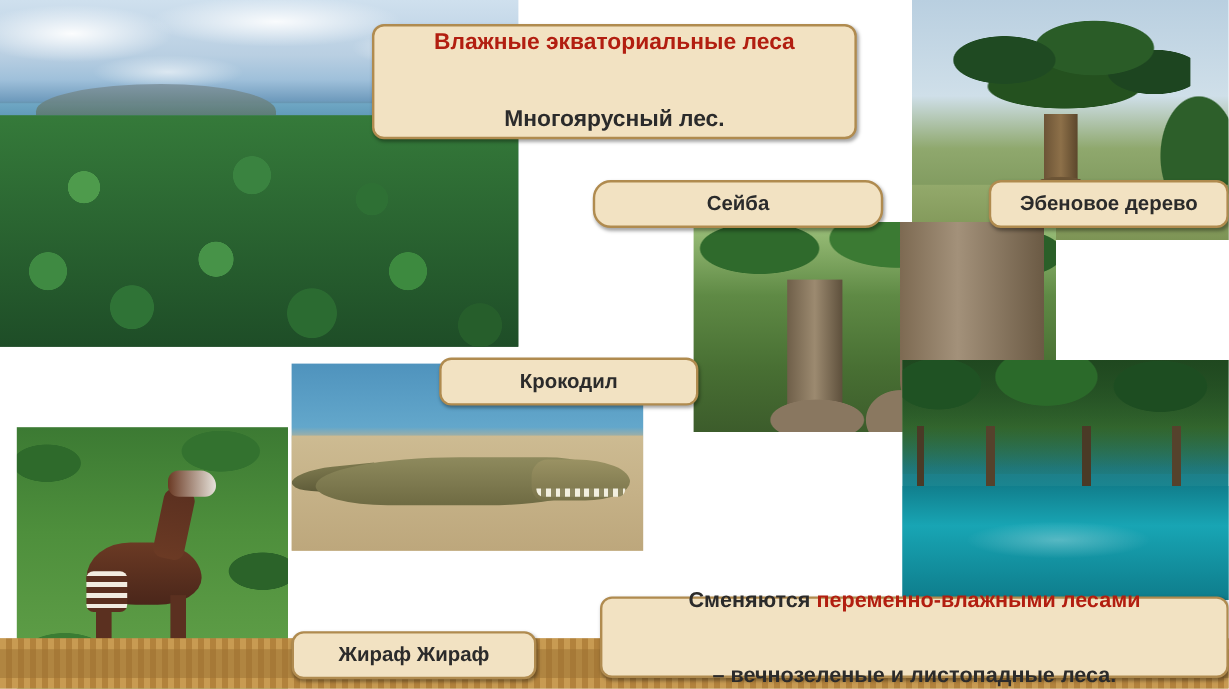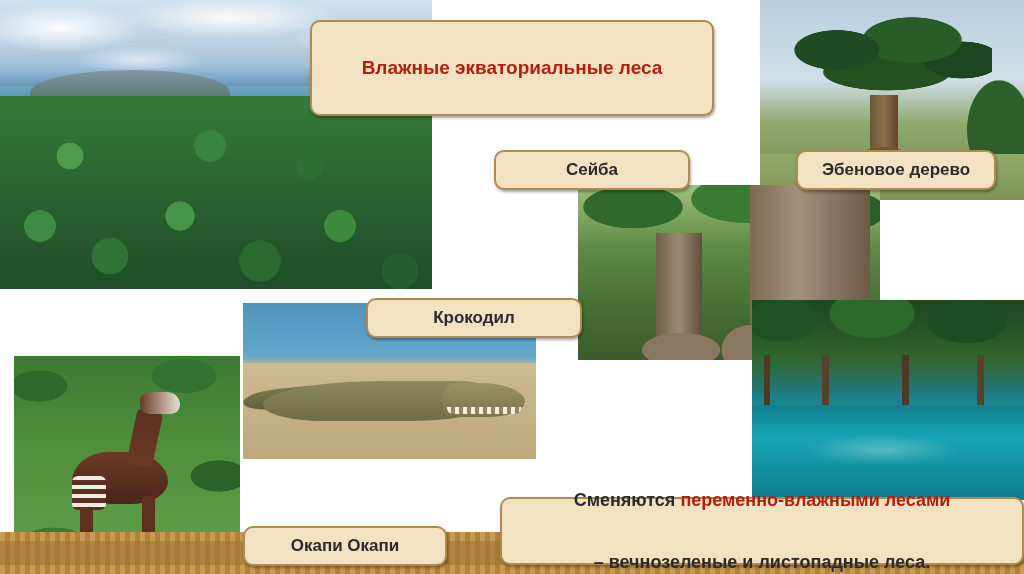--- a/index.html
+++ b/index.html
@@ -344,37 +344,38 @@
     <div class="head"></div>
     <div class="legfront"></div>
   </div>
 
   <div id="bottom-strip">
     <div class="inner"></div>
   </div>
 
   <div class="callout title-box" style="left:310px; top:20px; width:404px; height:96px;">
     <div class="txt l1">Влажные экваториальные леса</div>
-  </div>
-
-  <div class="callout tag" style="left:494px; top:150px; width:196px; height:40px;">
+    <div class="txt l3">Многоярусный лес.</div>
+  </div>
+
+  <div class="callout tag" style="left:494px; top:150px; width:242px; height:40px;border-radius:15px;">
     <span class="txt">Сейба</span>
   </div>
 
-  <div class="callout tag" style="left:796px; top:150px; width:200px; height:40px;">
+  <div class="callout tag" style="left:824px; top:150px; width:200px; height:40px;">
     <span class="txt">Эбеновое дерево</span>
   </div>
 
   <div class="callout tag" style="left:366px; top:298px; width:216px; height:40px;">
     <span class="txt">Крокодил</span>
   </div>
 
 
   <div class="callout tag" style="left:243px; top:526px; width:204px; height:40px;">
-    <span class="txt">Окапи Окапи</span>
+    <span class="txt">Жираф Жираф</span>
   </div>
 
   <div class="callout bottom-box" style="left:500px; top:497px; width:524px; height:68px;">
     <div class="txt">
       <span>Сменяются </span><span class="hl">переменно-влажными лесами</span>
     </div>
     <div class="txt">– вечнозеленые и листопадные леса.</div>
   </div>
 
 </div>

